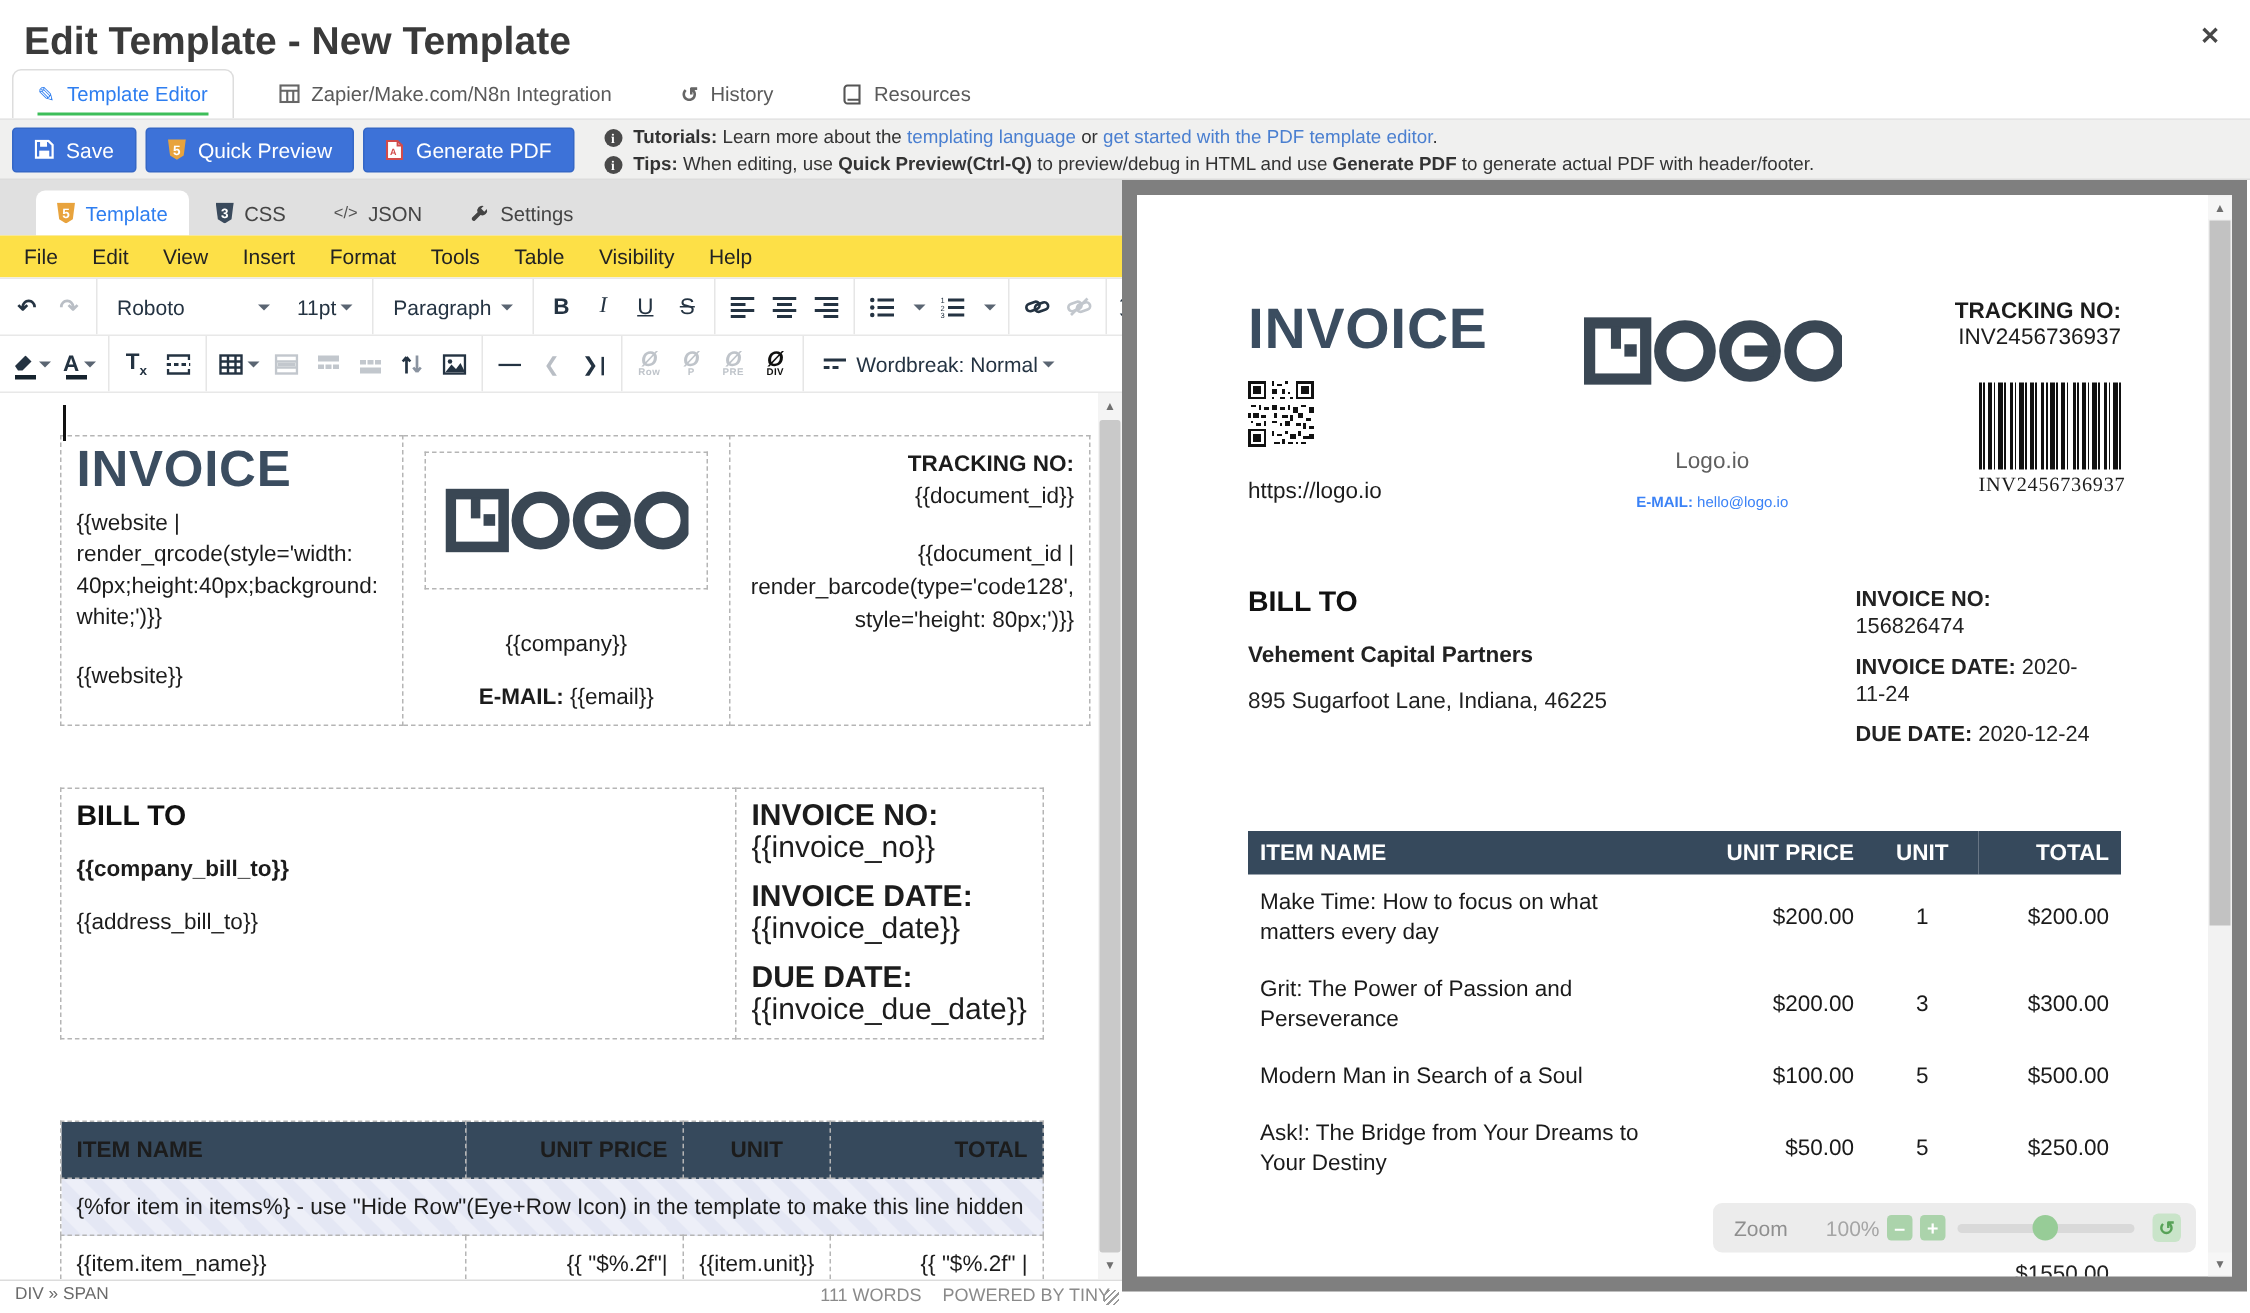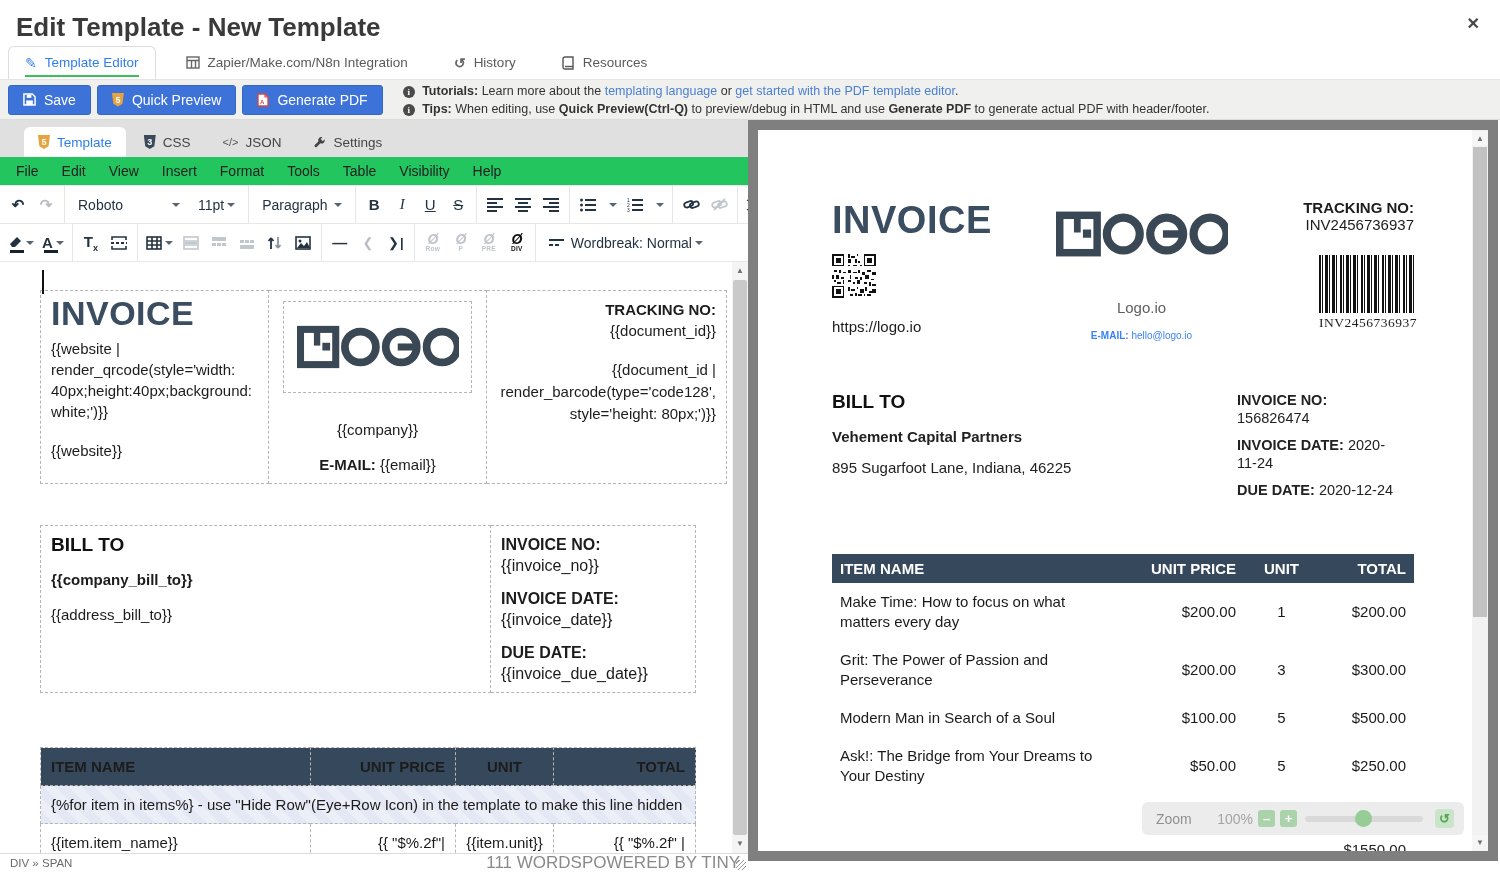--- a/index.html
+++ b/index.html
@@ -32,21 +32,21 @@
   .tips b { font-weight:700; }
   .info-i { display:inline-block; width:12px; height:12px; border-radius:50%; background:#4a4a4a; color:#fff;
     font-size:9px; font-weight:700; text-align:center; line-height:12px; margin-right:4px; font-family:"Liberation Serif",serif; }
   .lnk { color:#4a7fd0; cursor:pointer; }
 
   
   .editor { position:absolute; left:0; top:120px; width:748px; height:752px; background:#fff; display:flex; flex-direction:column; }
   .etabs { height:37px; background:#e0e0e0; display:flex; align-items:flex-end; padding-left:24px; gap:4px; }
   .etab { display:flex; align-items:center; gap:7px; height:30px; padding:0 14px; font-size:13.5px; color:#454545; cursor:pointer; }
   .etab.active { background:#fff; border-radius:6px 6px 0 0; color:#2e7ef0; font-weight:500; }
-  .menubar { height:28px; display:flex; align-items:center; gap:23px; padding-left:16px; font-size:14px; color:#222; background:#22c55e; }
+  .menubar { height:28px; display:flex; align-items:center; gap:23px; padding-left:16px; font-size:14px; color:#222; background:#fde047; }
   .menubar span { cursor:pointer; }
 
   .tbar { height:38px; display:flex; align-items:stretch; border-top:1px solid #e8e8e8; background:#fff; }
   .tgroup { display:flex; align-items:center; padding:0 5px; border-right:1px solid #e6e6e6; gap:2px; }
   .tbtn { min-width:26px; height:28px; display:flex; align-items:center; justify-content:center; border-radius:3px;
     color:#243342; font-size:15px; cursor:pointer; padding:0 3px; position:relative; }
   .tbtn.dis { color:#b9bec5; }
   .caret { width:0; height:0; border-left:4px solid transparent; border-right:4px solid transparent; border-top:4px solid #5a6572; margin-left:3px; }
   .tsel { display:flex; align-items:center; justify-content:space-between; height:28px; padding:0 8px; font-size:14px; color:#243342; cursor:pointer; }
   .b-b { font-weight:700; }
@@ -74,21 +74,21 @@
   .nvhead td { background:#36495c; color:#fff; font-weight:700; font-size:15px; border:1px dashed #4a5c6e; padding:7px 10px; }
   .looprow td { background:repeating-linear-gradient(45deg,#e4e7f4 0 9px,#edeff8 9px 18px); border:1px dashed #b5b5b5;
     font-size:15px; line-height:22px; padding:5px 8px; color:#111; }
   .exprrow td { vertical-align:middle; padding:4px 8px; height:56px; }
 
   .escroll { position:absolute; right:0; top:0; width:16px; bottom:0; background:#f4f4f4; }
   .escroll .arr { position:absolute; left:0; width:16px; height:14px; font-size:8px; color:#707070; text-align:center; line-height:14px; background:#f4f4f4; }
   .escroll .thumb { position:absolute; left:1px; width:14px; background:#c9c9c9; border-radius:2px; }
 
   .statusbar { height:19px; border-top:1px solid #dcdcdc; display:flex; align-items:center; font-size:11.5px; color:#6a6a6a; padding:0 8px 0 10px; position:relative; background:#fff; }
-  .statusbar .right { margin-left:auto; display:flex; color:#8a8a8a; font-size:17px;align-items:flex-end; }
+  .statusbar .right { margin-left:auto; display:flex; gap:14px; color:#8a8a8a; font-size:12px;align-items:flex-end; }
   .grip { position:absolute; right:2px; bottom:2px; width:10px; height:10px;
     background:repeating-linear-gradient(135deg,transparent 0 2px,#9a9a9a 2px 3px); }
 
   
   .pframe { position:absolute; left:748px; top:120px; width:750px; height:741px; background:#7f7f7f; padding:10px; }
   .ppage { position:relative; width:100%; height:100%; background:#fff; overflow:hidden; }
   .pscroll { position:absolute; right:0; top:0; width:16px; bottom:0; background:#f2f2f2; }
   .pscroll .arr { position:absolute; left:0; width:16px; height:15px; font-size:8px; color:#707070; text-align:center; line-height:15px; background:#f6f6f6; }
   .pscroll .thumb { position:absolute; left:1px; top:17px; width:14px; height:470px; background:#c2c2c2; }
 
@@ -538,21 +538,21 @@
         </table>
 
       <table class="dt" style="width:655px; margin-top:41px;">
         <tbody>
             <tr>
           <td style="width:450px;">
             <div class="billto">BILL TO</div>
             <div class="mt14 blbl">{{company_bill_to}}</div>
             <div class="mt14">{{address_bill_to}}</div>
           </td>
-          <td style="width:205px;font-size:16px;">
+          <td style="width:205px;font-size:20px;">
             <div><span class="blbl">INVOICE NO:</span> <span>{{invoice_no}}</span></div>
             <div style="margin-top:12px;"><span class="blbl">INVOICE DATE:</span> <span>{{invoice_date}}</span></div>
             <div style="margin-top:12px;"><span class="blbl">DUE DATE:</span> <span>{{invoice_due_date}}</span></div>
           </td>
         </tr>
       </tbody>
         </table>
 
       <table class="dt" style="width:655px; margin-top:54px;">
         <tbody>

